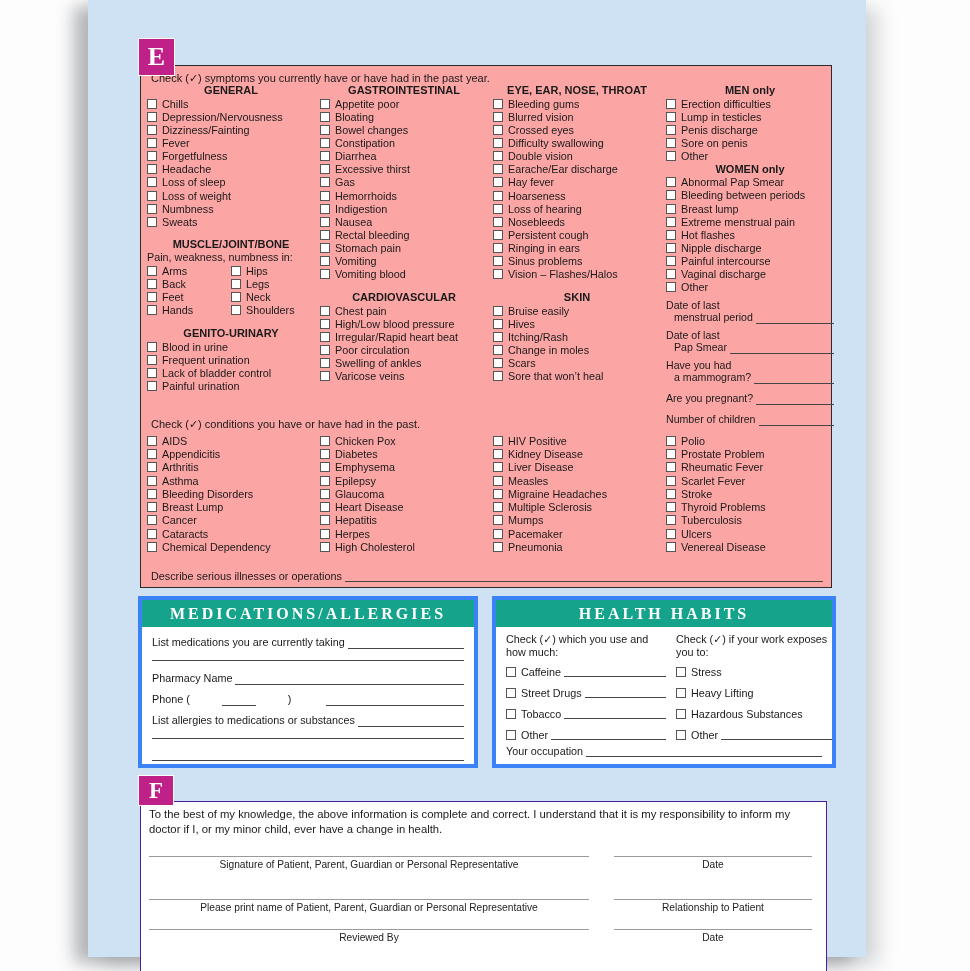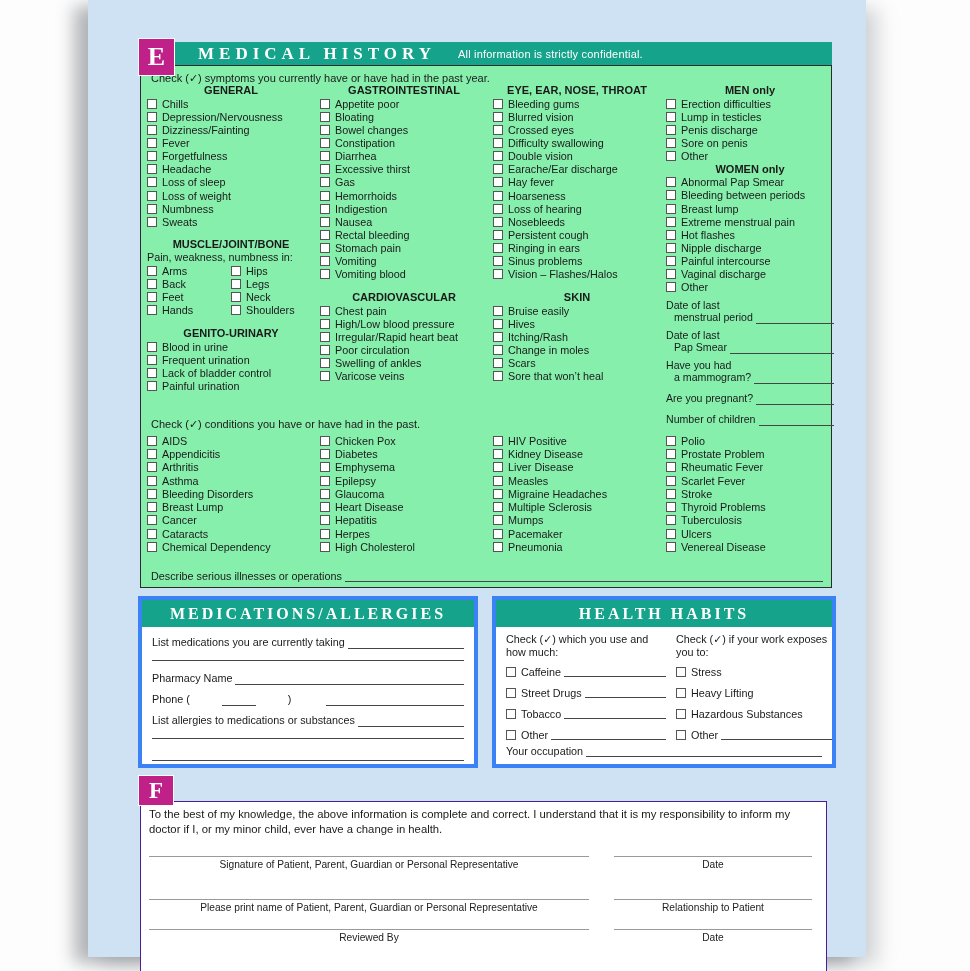--- a/index.html
+++ b/index.html
@@ -17,21 +17,21 @@
                 font-family:"Liberation Serif", serif; font-weight:bold; font-size:26px;
                 border:1px solid #fff; z-index:5; }
 
   .e-bar { left:52px; top:42px; width:692px; height:23px; padding-left:58px; }
   .e-letter { left:50px; top:38px; width:37px; height:38px; line-height:36px; }
   .f-bar { left:52px; top:824px; width:687px; height:23px; padding-left:58px; }
   .f-letter { left:50px; top:775px; width:36px; height:31px; line-height:29px; font-size:23px; }
 
   
   .mainbox { position:absolute; left:52px; top:65px; width:692px; height:523px;
-             background:#86efac; border:1px solid #2b2b2b; }
+             background:#fca5a5; border:1px solid #2b2b2b; }
   .note { position:absolute; font-size:11px; }
   .note-sym { left:10px; top:6px; }
   .note-cond { left:10px; top:352px; }
 
   .col { position:absolute; top:18px; width:168px; }
   .c1 { left:6px; } .c2 { left:179px; } .c3 { left:352px; } .c4 { left:525px; }
   .ghead { font-size:11px; font-weight:bold; text-align:center; line-height:13px; height:13px; }
   .mt { margin-top:10px; }
   .subnote { font-size:10.8px; line-height:13px; }
 
@@ -88,24 +88,20 @@
   .slabel { text-align:center; font-size:10.2px; padding-top:2px; color:#222; }
   .sleft { position:absolute; left:0; width:440px; }
   .sright { position:absolute; left:465px; width:198px; }
   .r1 { top:54px; } .r2 { top:97px; } .r3 { top:127px; }
 </style>
 </head>
 <body>
 
 <div class="sheet">
 
-  <div class="sec-bar e-bar">
-    <span class="bar-title">MEDICAL HISTORY</span>
-    <span class="bar-sub">All information is strictly confidential.</span>
-  </div>
   <div class="letter-box e-letter">E</div>
 
   <div class="mainbox">
     <div class="note note-sym">Check (✓) symptoms you currently have or have had in the past year.</div>
 
     <div class="col c1">
       <div class="ghead">GENERAL</div>
       <div class="cblist">
           <label class="cb">
             <span class="box"></span>

